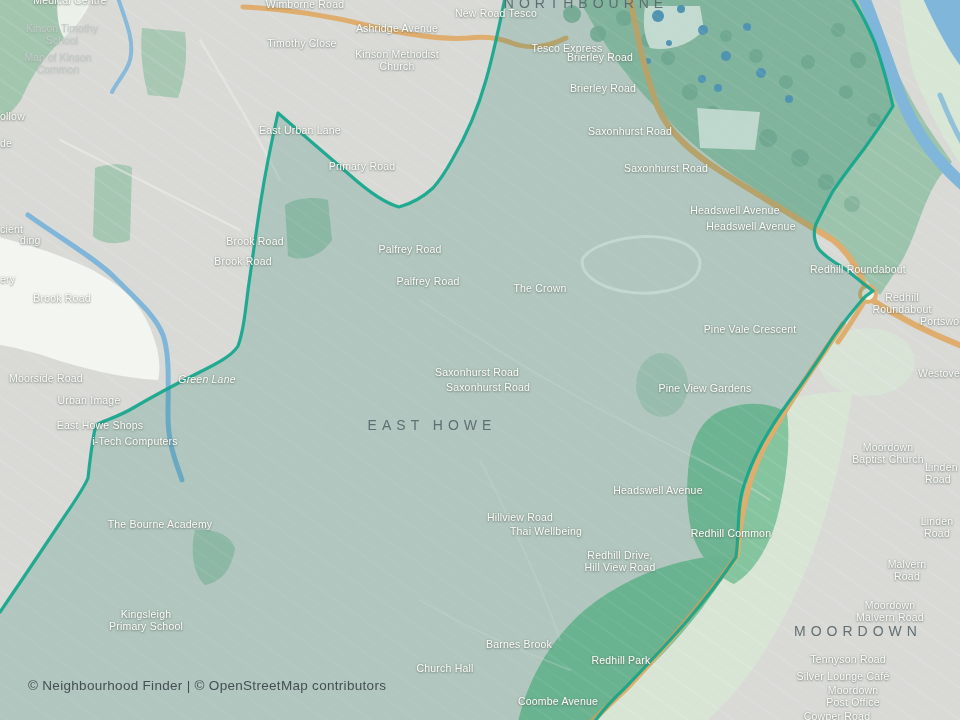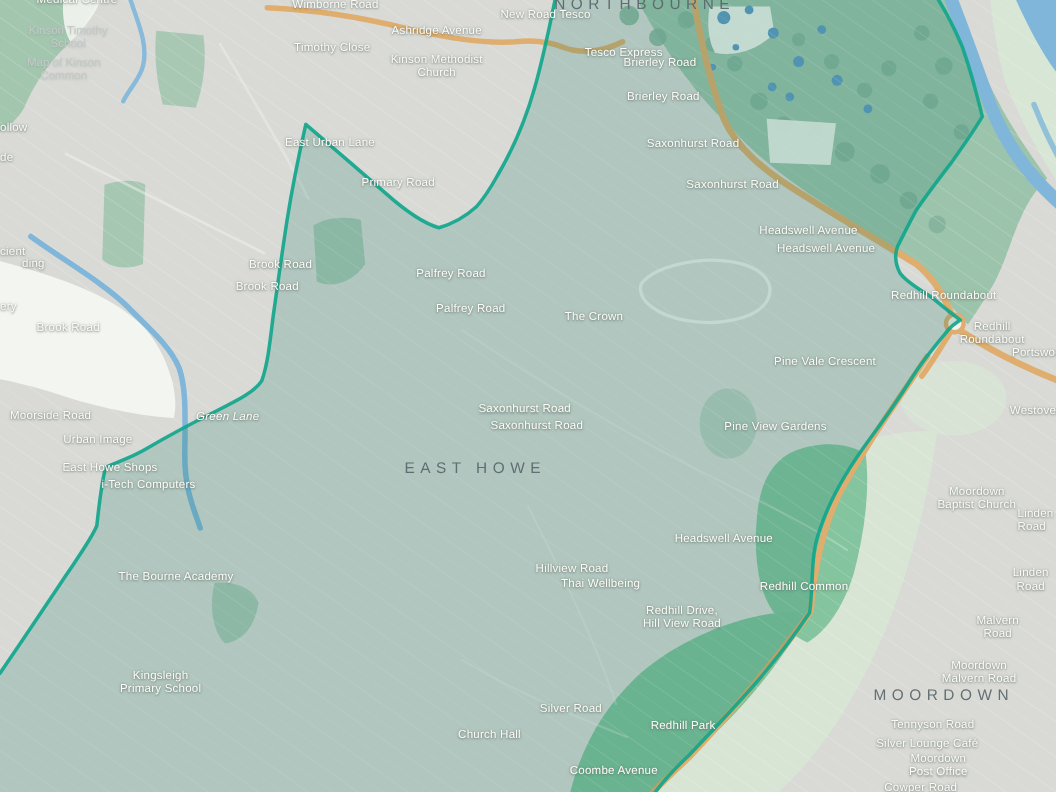--- a/index.html
+++ b/index.html
@@ -211,33 +211,34 @@
       <div class="lbl lbl-road" style="left: 160px; top: 524px;">The Bourne Academy</div>
       <div class="lbl lbl-road" style="left: 731px; top: 533px;">Redhill Common</div>
       <div class="lbl lbl-road" style="left: 937px; top: 527px;">Linden Road</div>
       <div class="lbl lbl-road" style="left: 620px; top: 561px;">Redhill Drive,
 Hill View Road</div>
       <div class="lbl lbl-road" style="left: 907px; top: 570px;">Malvern Road</div>
       <div class="lbl lbl-road" style="left: 890px; top: 611px;">Moordown
 Malvern Road</div>
       <div class="lbl lbl-road" style="left: 146px; top: 620px;">Kingsleigh
 Primary School</div>
-      <div class="lbl lbl-road" style="left: 519px; top: 644px;">Silver Road</div>
+      <div class="lbl lbl-road" style="left: 519px; top: 644px;">Barnes Brook</div>
       <div class="lbl lbl-road" style="left: 848px; top: 659px;">Tennyson Road</div>
       <div class="lbl lbl-road" style="left: 621px; top: 660px;">Redhill Park</div>
       <div class="lbl lbl-road" style="left: 445px; top: 668px;">Church Hall</div>
       <div class="lbl lbl-road" style="left: 843px; top: 676px;">Silver Lounge Café</div>
       <div class="lbl lbl-road" style="left: 853px; top: 696px;">Moordown
 Post Office</div>
       <div class="lbl lbl-road" style="left: 558px; top: 701px;">Coombe Avenue</div>
       <div class="lbl lbl-road" style="left: 837px; top: 716px;">Cowper Road</div>
       <div class="lbl lbl-muted" style="left: 62px; top: 34px;">Kinson Timothy
 School</div>
       <div class="lbl lbl-muted" style="left: 58px; top: 63px;">Map of Kinson
 Common</div>
       <div class="lbl lbl-frag edge-left" style="left: 0px; top: 116px; text-align: right;">ollow</div>
       <div class="lbl lbl-frag edge-left" style="left: 0px; top: 143px;">de</div>
       <div class="lbl lbl-frag edge-left" style="left: 0px; top: 229px;">cient</div>
       <div class="lbl lbl-frag edge-left" style="left: 0px; top: 240px; margin-left: 20px;">ding</div>
       <div class="lbl lbl-frag edge-left" style="left: 0px; top: 279px;">ery</div>
     </div>
 
+  <div id="attribution">© Neighbourhood Finder | © OpenStreetMap contributors</div>
 </div>
 
 </body></html>

